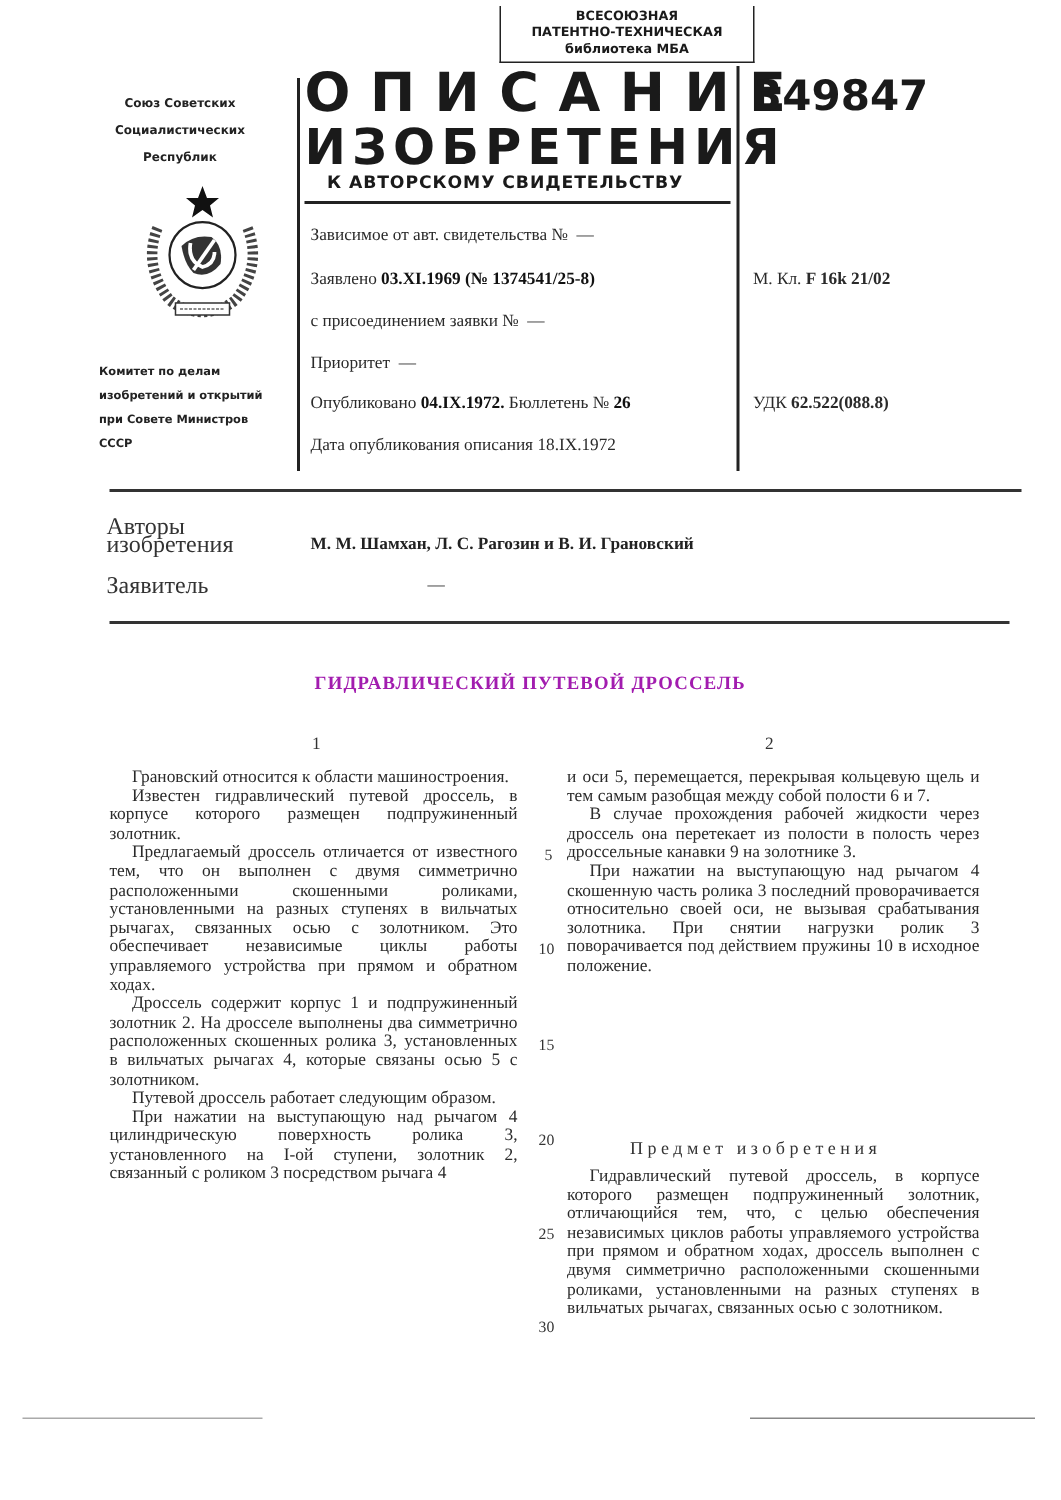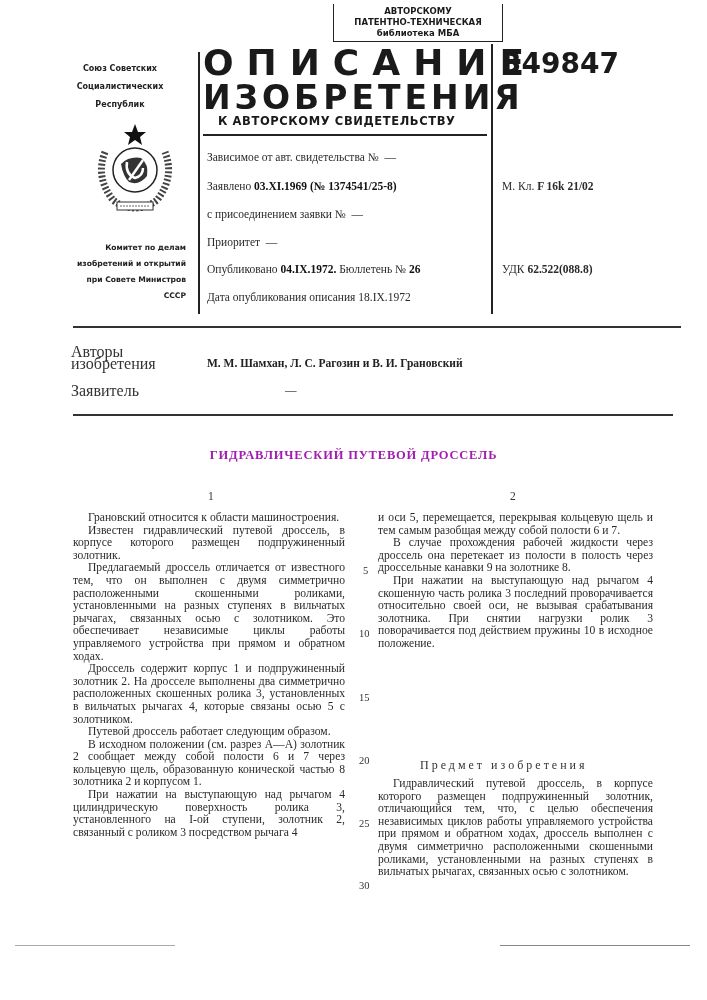--- a/index.html
+++ b/index.html
@@ -2,21 +2,21 @@
 <html><head>
 <meta charset="utf-8">
 <style>
   html, body { margin: 0; padding: 0; background: #ffffff; }
   body { width: 707px; height: 1000px; position: relative; overflow: hidden; color: #1a1a1a; font-family: "DejaVu Serif", serif; }
   .abs { position: absolute; }
   .stamp { left: 333px; top: 4px; width: 170px; height: 38px; border: 1.5px solid #222; border-top: none; text-align: center; font-family: "DejaVu Sans", sans-serif; font-weight: bold; font-size: 8.5px; line-height: 11px; padding-top: 2px; box-sizing: border-box; }
   .stamp div { white-space: nowrap; }
   .left-org { left: 60px; top: 60px; width: 120px; text-align: center; font-family: "DejaVu Sans", sans-serif; font-weight: bold; font-size: 8px; line-height: 18px; color: #222; }
   .emblem { left: 85px; top: 122px; width: 100px; height: 95px; }
-  .committee { left: 66px; top: 240px; width: 120px; text-align: right; font-family: "DejaVu Sans", sans-serif; font-weight: bold; font-size: 7.6px; line-height: 16px; color: #222; }
+  .committee { left: 66px; top: 240px; width: 120px; text-align: left; font-family: "DejaVu Sans", sans-serif; font-weight: bold; font-size: 7.6px; line-height: 16px; color: #222; }
   .vline1 { left: 198px; top: 52px; width: 2px; height: 262px; background: #222; }
   .vline2 { left: 491px; top: 44px; width: 2px; height: 270px; background: #222; }
   .title1 { left: 203px; top: 44px; width: 290px; font-family: "DejaVu Sans", sans-serif; font-weight: bold; font-size: 36px; letter-spacing: 13px; line-height: 38px; white-space: nowrap; }
   .title2 { left: 203px; top: 80px; width: 290px; font-family: "DejaVu Sans", sans-serif; font-weight: bold; font-size: 33px; letter-spacing: 4px; line-height: 36px; white-space: nowrap; }
   .subtitle { left: 218px; top: 114px; font-family: "DejaVu Sans", sans-serif; font-weight: bold; font-size: 11.5px; letter-spacing: 0.6px; white-space: nowrap; }
   .subline { left: 203px; top: 134px; width: 284px; height: 1.5px; background: #222; }
   .patno { left: 502px; top: 48px; font-family: "DejaVu Sans", sans-serif; font-weight: bold; font-size: 28px; line-height: 32px; }
   .meta { left: 207px; font-family: "Liberation Serif", serif; font-size: 11.5px; white-space: nowrap; color: #2a2a2a; }
   .meta b { font-weight: bold; color: #111; }
   .right-meta { left: 502px; font-family: "Liberation Serif", serif; font-size: 11.5px; white-space: nowrap; color: #2a2a2a; }
@@ -28,21 +28,21 @@
   .col { font-family: "Liberation Serif", serif; font-size: 11.6px; line-height: 12.6px; color: #2a2a2a; text-align: justify; }
   .col p { margin: 0; text-indent: 15px; }
   .lineno { font-family: "Liberation Serif", serif; font-size: 10.5px; color: #333; }
   .claims-head { left: 420px; top: 758px; font-family: "Liberation Serif", serif; font-size: 12px; letter-spacing: 3px; color: #333; white-space: nowrap; }
   .foot-line { height: 1px; background: #aaa; }
 </style>
 </head>
 <body>
 
 <div class="abs stamp">
-  <div>АВТОРСКОМУ</div>
+  <div>ВСЕСОЮЗНАЯ</div>
   <div>ПАТЕНТНО-ТЕХНИЧЕСКАЯ</div>
   <div>библиотека МБА</div>
 </div>
 
 <div class="abs left-org">
   <div>Союз Советских</div>
   <div>Социалистических</div>
   <div>Республик</div>
 </div>
 
@@ -118,34 +118,33 @@
 
 <div class="abs colnum" style="left:208px; top:490px;">1</div>
 <div class="abs colnum" style="left:510px; top:490px;">2</div>
 
 <div class="abs col" style="left:73px; top:512px; width:272px;">
   <p>Грановский относится к области машиностроения.</p>
   <p>Известен гидравлический путевой дроссель, в корпусе которого размещен подпружиненный золотник.</p>
   <p>Предлагаемый дроссель отличается от известного тем, что он выполнен с двумя симметрично расположенными скошенными роликами, установленными на разных ступенях в вильчатых рычагах, связанных осью с золотником. Это обеспечивает независимые циклы работы управляемого устройства при прямом и обратном ходах.</p>
   <p>Дроссель содержит корпус 1 и подпружиненный золотник 2. На дросселе выполнены два симметрично расположенных скошенных ролика 3, установленных в вильчатых рычагах 4, которые связаны осью 5 с золотником.</p>
   <p>Путевой дроссель работает следующим образом.</p>
-  <p>В исходном положении (см. разрез А—А) золотник 2 сообщает между собой полости 6 и 7 через кольцевую щель, образованную конической частью 8 золотника 2 и корпусом 1.</p>
   <p>При нажатии на выступающую над рычагом 4 цилиндрическую поверхность ролика 3, установленного на I-ой ступени, золотник 2, связанный с роликом 3 посредством рычага 4</p>
 </div>
 
 <div class="abs lineno" style="left:363px; top:565px;">5</div>
 <div class="abs lineno" style="left:359px; top:628px;">10</div>
 <div class="abs lineno" style="left:359px; top:692px;">15</div>
 <div class="abs lineno" style="left:359px; top:755px;">20</div>
 <div class="abs lineno" style="left:359px; top:818px;">25</div>
 <div class="abs lineno" style="left:359px; top:880px;">30</div>
 
 <div class="abs col" style="left:378px; top:512px; width:275px;">
   <p style="text-indent:0">и оси 5, перемещается, перекрывая кольцевую щель и тем самым разобщая между собой полости 6 и 7.</p>
-  <p>В случае прохождения рабочей жидкости через дроссель она перетекает из полости в полость через дроссельные канавки 9 на золотнике 8.</p>
+  <p>В случае прохождения рабочей жидкости через дроссель она перетекает из полости в полость через дроссельные канавки 9 на золотнике 3.</p>
   <p>При нажатии на выступающую над рычагом 4 скошенную часть ролика 3 последний проворачивается относительно своей оси, не вызывая срабатывания золотника. При снятии нагрузки ролик 3 поворачивается под действием пружины 10 в исходное положение.</p>
 </div>
 
 <div class="abs claims-head">Предмет изобретения</div>
 <div class="abs col" style="left:378px; top:778px; width:275px;">
   <p>Гидравлический путевой дроссель, в корпусе которого размещен подпружиненный золотник, отличающийся тем, что, с целью обеспечения независимых циклов работы управляемого устройства при прямом и обратном ходах, дроссель выполнен с двумя симметрично расположенными скошенными роликами, установленными на разных ступенях в вильчатых рычагах, связанных осью с золотником.</p>
 </div>
 
 <div class="abs foot-line" style="left:15px; top:945px; width:160px;"></div>
 <div class="abs foot-line" style="left:500px; top:945px; width:190px; background:#888;"></div>

